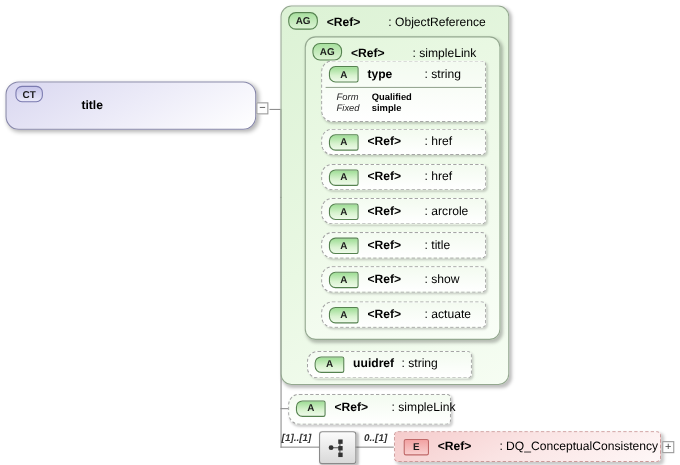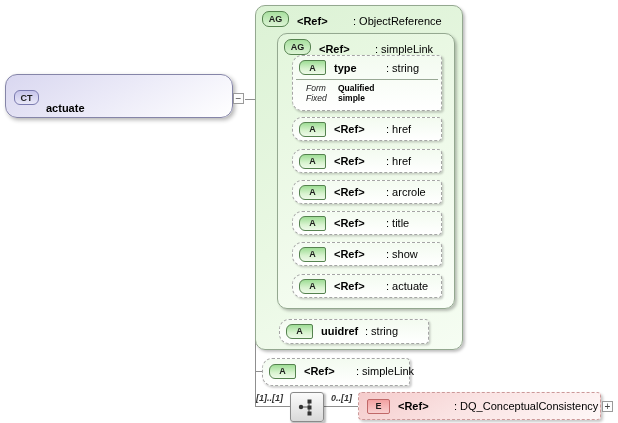--- a/index.html
+++ b/index.html
@@ -31,21 +31,21 @@
   .type{font-size:11px;font-weight:normal;color:#000;white-space:nowrap;}
   .facets{border-top:1px solid #98a894;margin:0 3px;padding:3px 0 0 10px;}
   .facet-row{display:flex;line-height:10px;}
   .facet-label{font-size:8.5px;font-style:italic;color:#222;width:32px;flex:none;}
   .facet-value{font-size:8.5px;font-weight:bold;color:#000;}
   .toggle{position:absolute;width:11px;height:11px;border:1px solid #9a9a9a;background:#fdfdfd;
           font-size:10px;line-height:10px;text-align:center;color:#444;box-sizing:border-box;cursor:pointer;}
   .card{position:absolute;font-size:9px;font-style:italic;font-weight:bold;color:#333;white-space:nowrap;}
   #ct-box{position:absolute;left:5px;top:74px;width:228px;height:44px;border:1px solid #8585a8;
           border-radius:12px;background:linear-gradient(150deg,#d9d7f0 0%,#ecebf8 50%,#ffffff 100%);
-          box-shadow:2px 2px 4px rgba(0,0,0,0.3);display:flex;align-items:flex-start;padding:14px 0 0 8px;box-sizing:border-box;}
+          box-shadow:2px 2px 4px rgba(0,0,0,0.3);display:flex;align-items:flex-start;padding:2px 0 0 8px;box-sizing:border-box;gap:28px;}
   #ct-box .ct-name{font-size:11px;font-weight:bold;color:#000;margin-left:7px;line-height:13px;}
   #seq-box{position:absolute;left:290px;top:392px;width:32px;height:28px;border:1px solid #8a8a8a;
            border-radius:3px;background:linear-gradient(180deg,#fbfbfb 0%,#d9d9d9 100%);
            box-shadow:1.5px 1.5px 2px rgba(0,0,0,0.25);display:flex;align-items:center;justify-content:center;}
   #el-box{position:absolute;left:358px;top:392px;width:243px;height:28px;border:1px dashed #c99;
           border-radius:4px;background:linear-gradient(150deg,#f5cbcb 0%,#fae3e3 45%,#fef7f7 100%);
           box-shadow:2px 2px 3px rgba(0,0,0,0.22);display:flex;align-items:center;padding-left:8px;box-sizing:border-box;}
 </style>
 </head>
 <body>
@@ -157,21 +157,21 @@
     <div class="row" style="height:24px;">
       <span class="badge badge-a">A</span>
       <span class="name">&lt;Ref&gt;</span>
       <span class="type">: simpleLink</span>
     </div>
   </div>
 
   <div id="ct-box">
     <span class="badge badge-ct" style="margin-top:1px;">CT</span>
     <span class="ct-name"><br>
-        <span>actuate</span></span>
+        <span>title</span></span>
   </div>
   <div class="toggle" style="left:233px;top:93px;">−</div>
 
   <span class="card" style="left:256px;top:393px;">[1]..[1]</span>
   <div id="seq-box">
     <svg width="20" height="20" viewBox="0 0 20 20">
       <line x1="4" y1="10" x2="12" y2="10" stroke="#555" stroke-width="1"></line>
       <line x1="12" y1="4" x2="12" y2="16" stroke="#555" stroke-width="1"></line>
       <circle cx="4" cy="10" r="2.2" fill="#333"></circle>
       <rect x="10.5" y="2.5" width="4" height="4" fill="#333"></rect>

